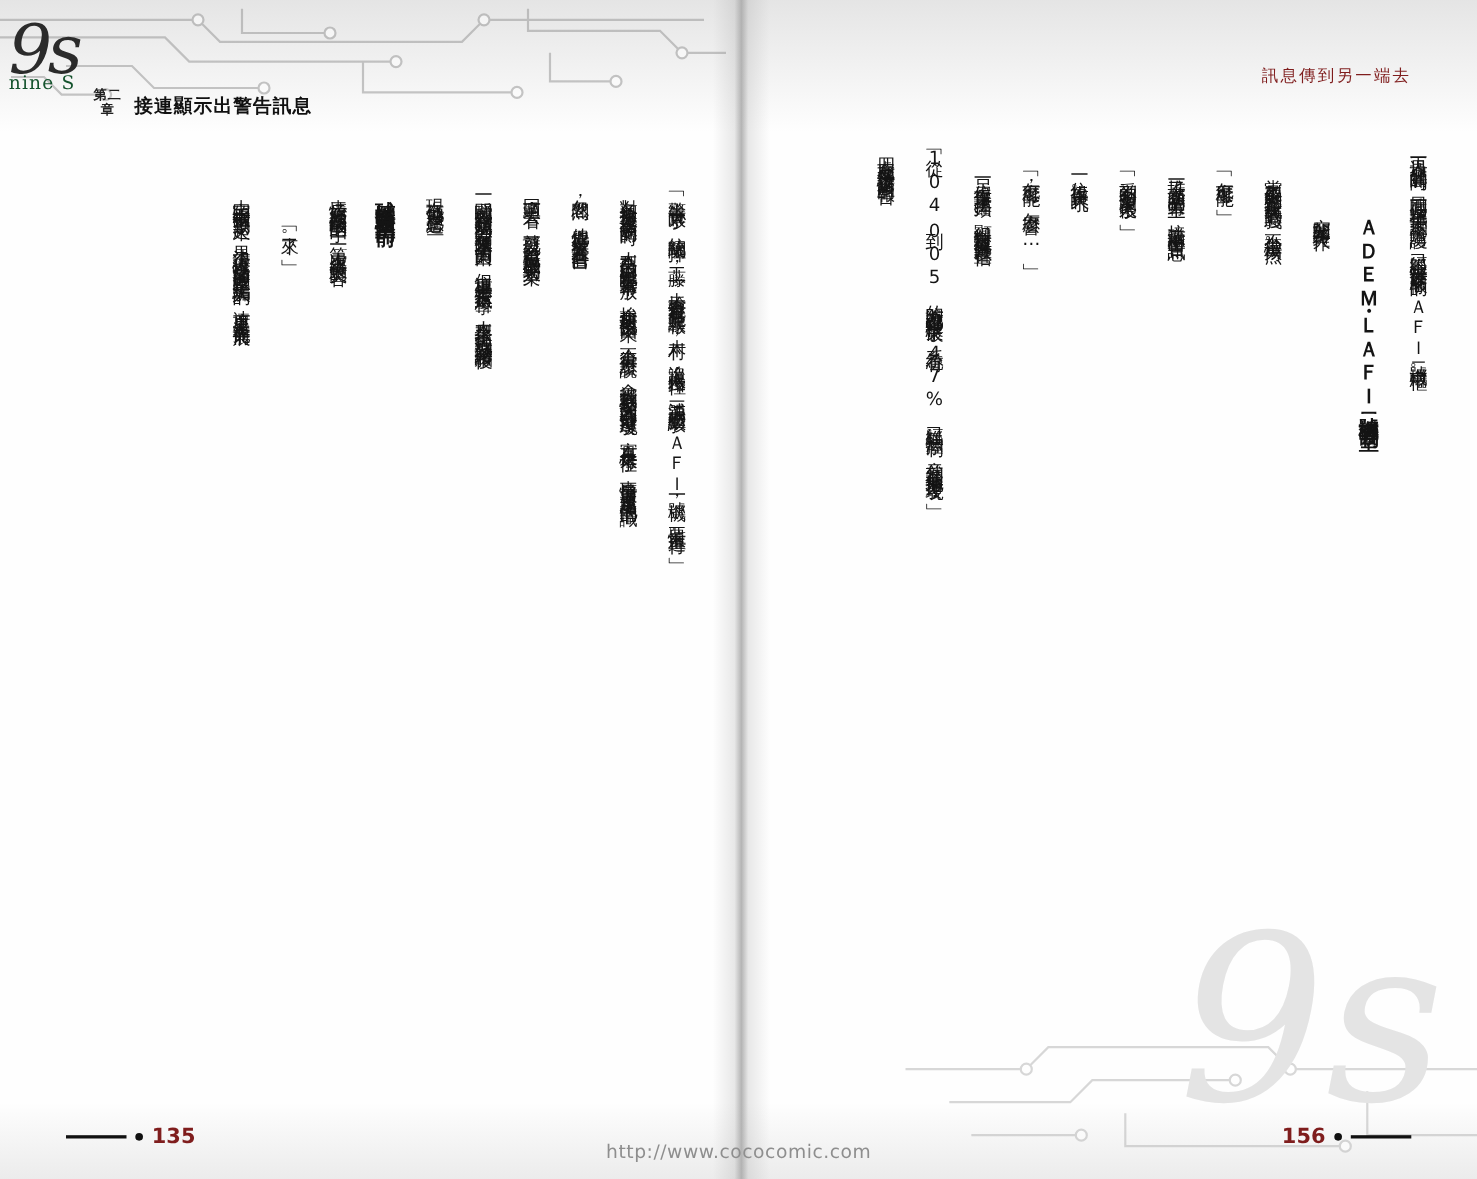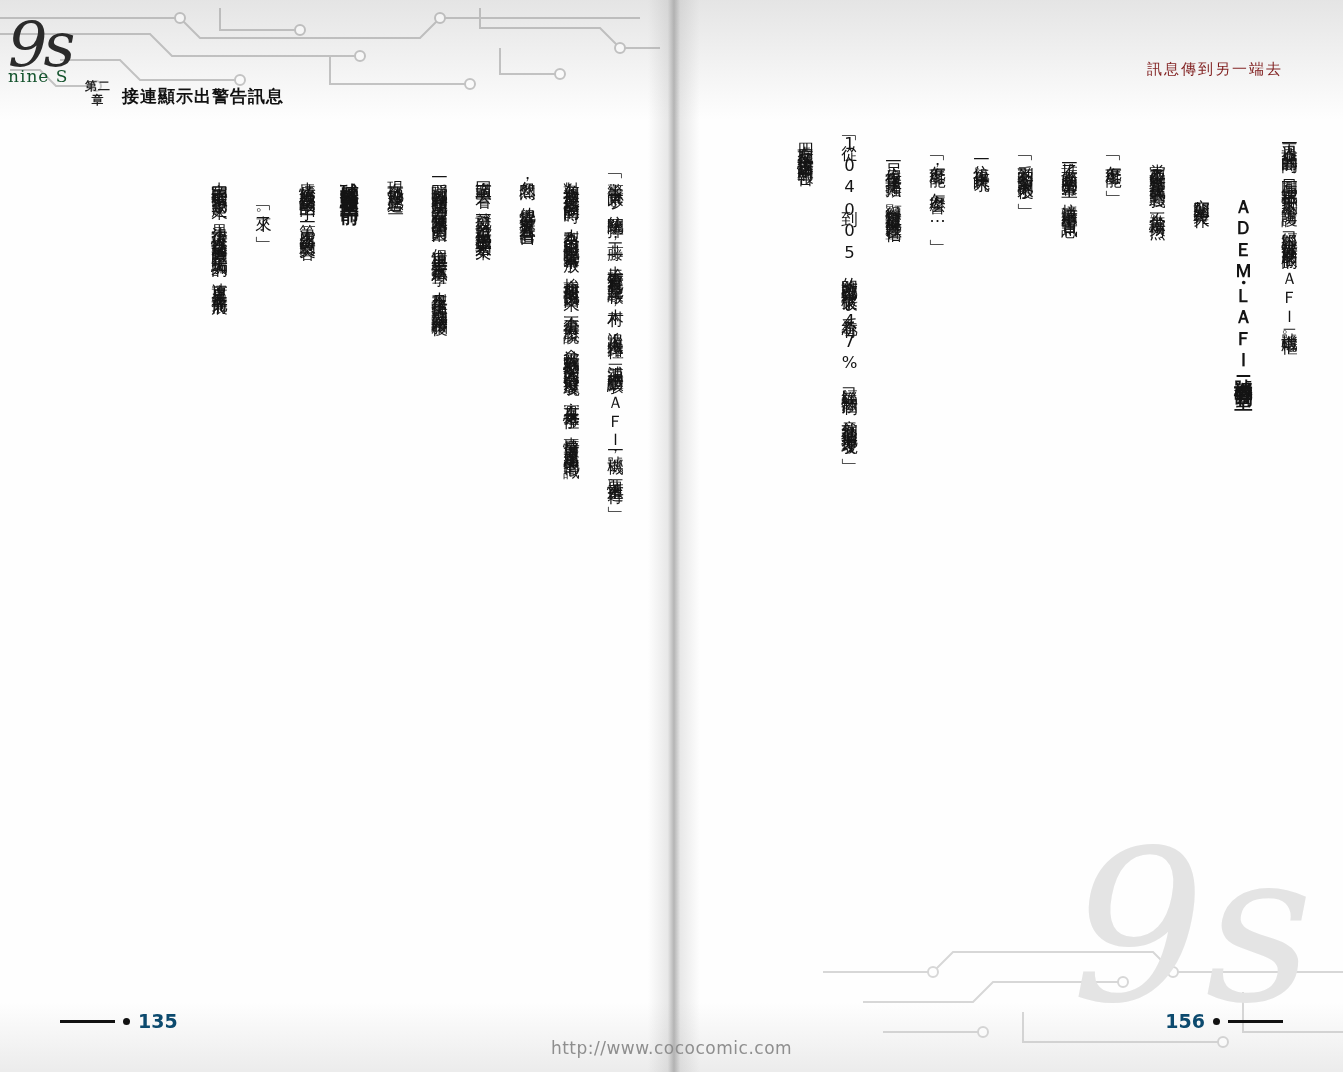--- a/index.html
+++ b/index.html
@@ -184,25 +184,25 @@
   #lcol4 { right: 888px; top: 168px; height: 840px; }
   #lcol5 { right: 932px; top: 168px; height: 700px; }
   #lcol6 { right: 976px; top: 168px; height: 500px; }
   #lcol7 { right: 1020px; top: 168px; height: 340px; }
   #lcol8 { right: 1064px; top: 200px; height: 330px; }
   #lcol9 { right: 1108px; top: 168px; height: 230px; }
 
   
   .folio {
     position: absolute;
-    bottom: 40px;
+    bottom: 28px;
     font-family: "DejaVu Sans", "Liberation Sans", sans-serif;
     font-size: 19px;
     font-weight: bold;
-    color: #0c4a6e;
+    color: #7f1d1d;
     display: flex;
     align-items: center;
     gap: 8px;
     text-align: center;
   }
   .folio-left { left: 60px; }
   .folio-right { right: 60px; }
   .folio-rule {
     width: 55px;
     height: 3px;

